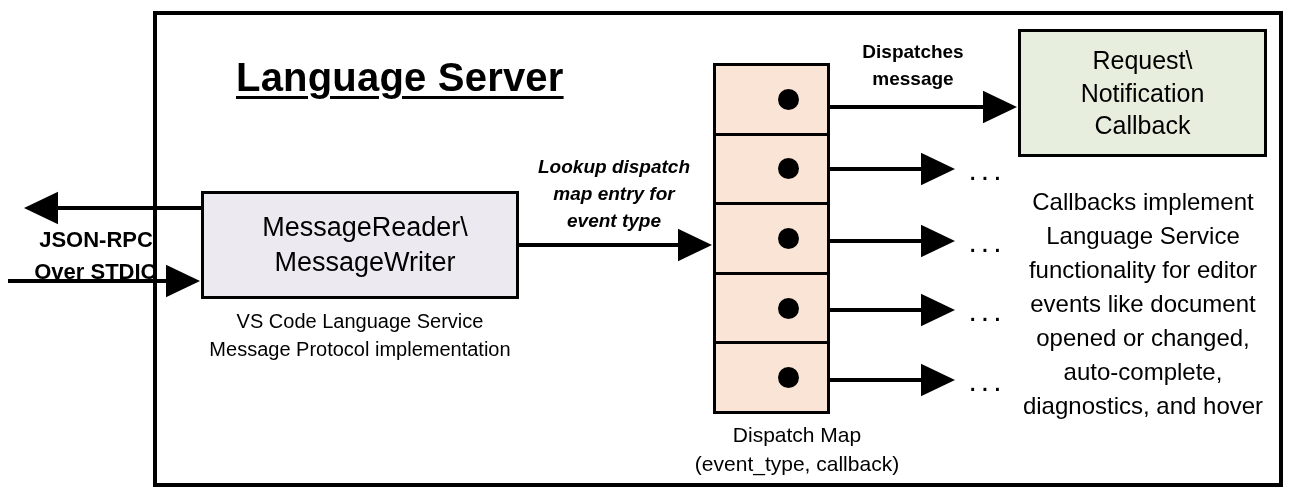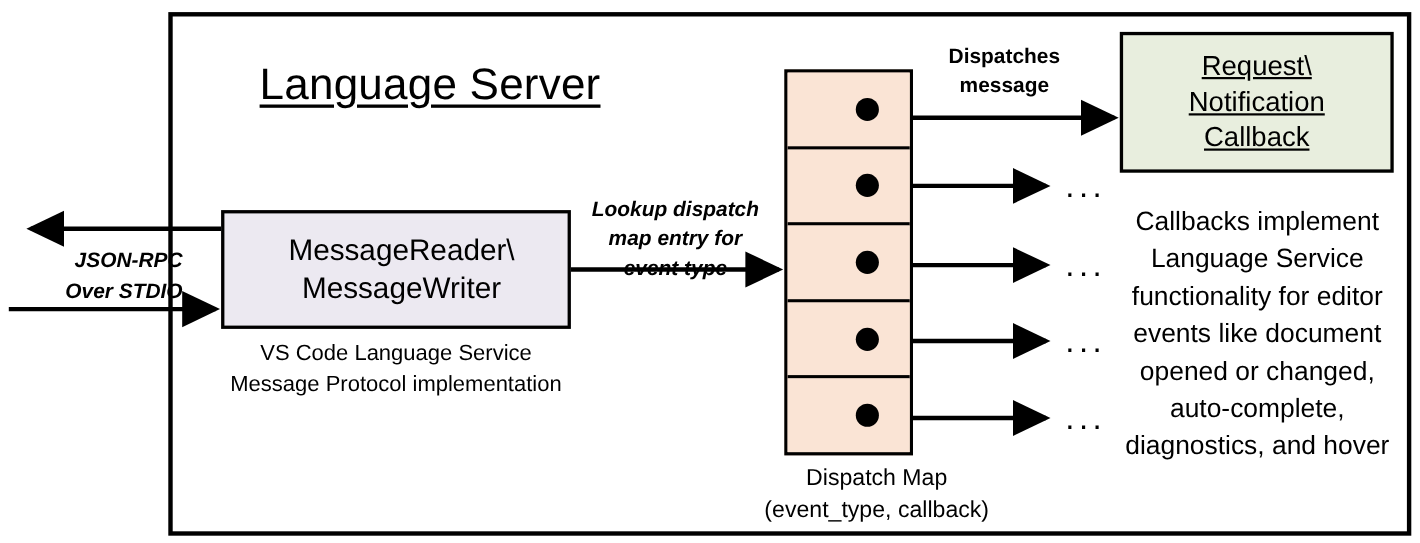--- a/index.html
+++ b/index.html
@@ -51,20 +51,21 @@
 
   
   .diagram-title {
     left: 236px;
     top: 54px;
     font-size: 40px;
     text-decoration: underline;
     text-underline-offset: 5px;
     text-decoration-thickness: 3px;
     letter-spacing: 0.2px;
+    font-weight: bold;
   }
 
   
   .reader-box {
     position: absolute;
     left: 201px;
     top: 191px;
     width: 318px;
     height: 108px;
     background: #ECE9F1;
@@ -88,39 +89,36 @@
     font-size: 20px;
     line-height: 1.42;
     white-space: pre-line;
   }
 
   
   .jsonrpc-label {
     left: 26px;
     top: 224px;
     width: 140px;
-    font-size: 19px;
-    font-style: italic;
+    font-size: 22px;
     font-weight: 600;
     line-height: 1.45;
     white-space: pre-line;
-    text-align: right;
   }
 
   
   .lookup-label {
     left: 520px;
     top: 154px;
     width: 188px;
     font-size: 19px;
     font-style: italic;
     font-weight: 600;
     line-height: 1.42;
     white-space: pre-line;
-    margin-top: 24px;
   }
 
   
   .dispatch-map {
     position: absolute;
     left: 713px;
     top: 63px;
     width: 117px;
     height: 351px;
     border: 3px solid #000000;
@@ -181,21 +179,20 @@
     box-sizing: border-box;
     display: flex;
     align-items: center;
     justify-content: center;
   }
   .callback-box-label {
     font-size: 25px;
     line-height: 1.3;
     text-align: center;
     white-space: pre-line;
-    text-decoration: underline;
   }
   .callback-caption {
     left: 1012px;
     top: 185px;
     width: 262px;
     font-size: 24px;
     line-height: 1.42;
     white-space: pre-line;
   }
 </style>

